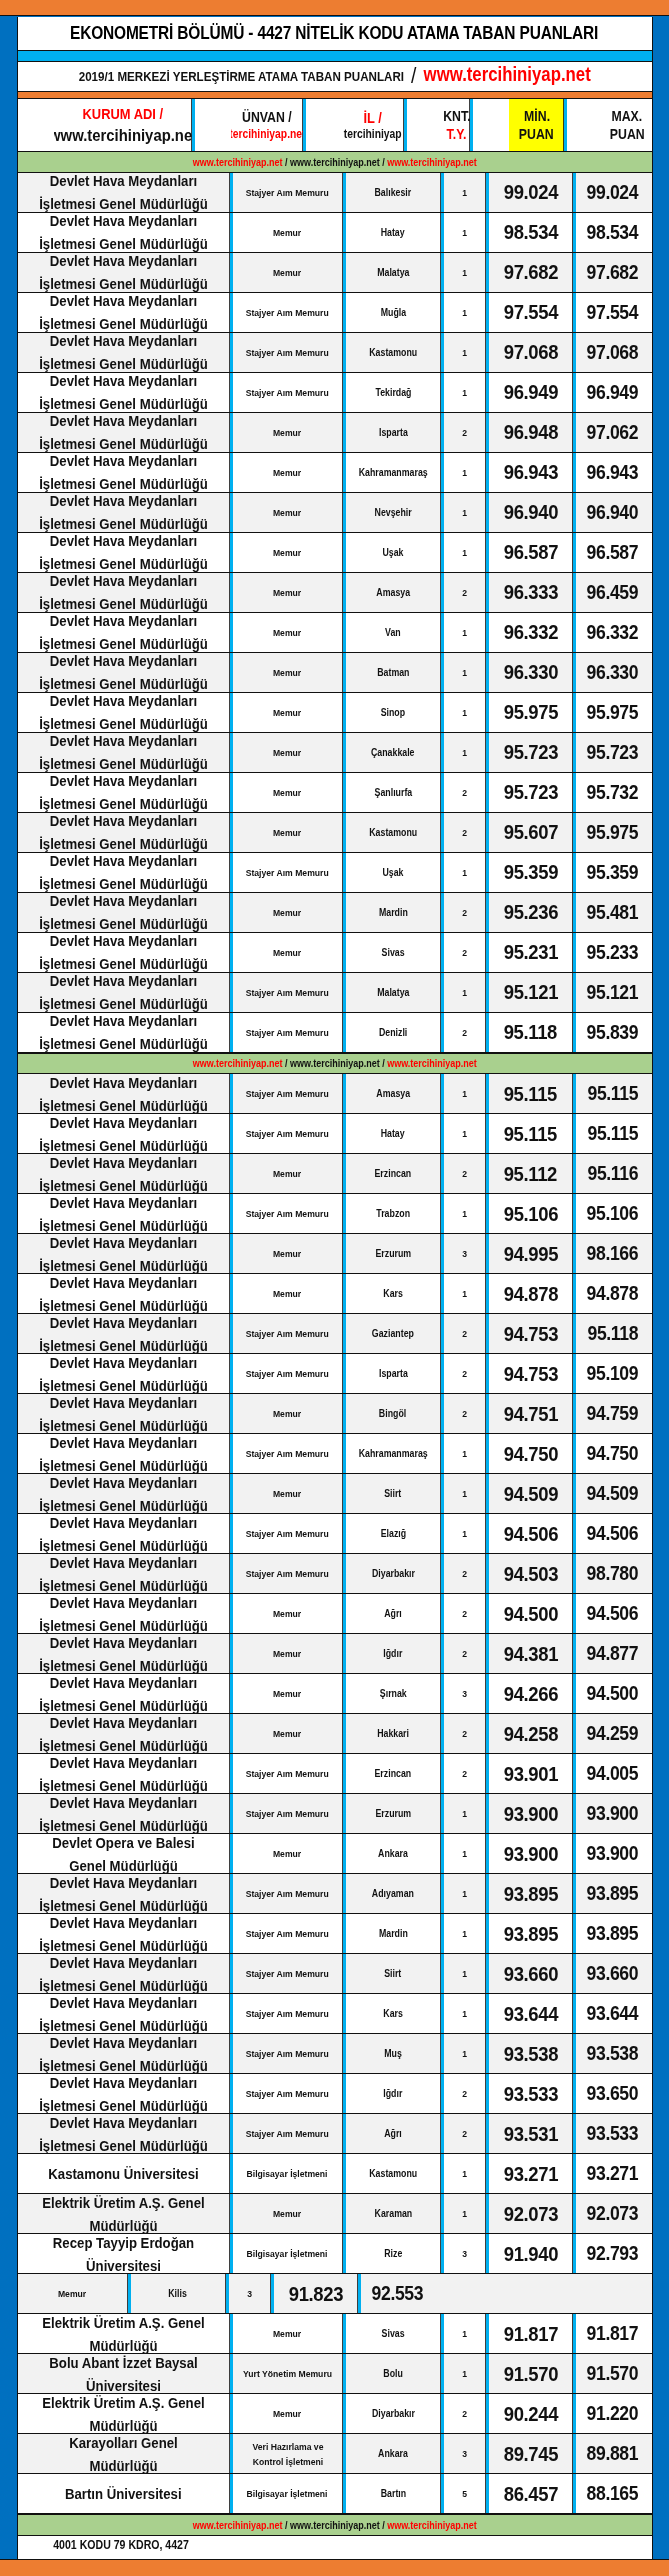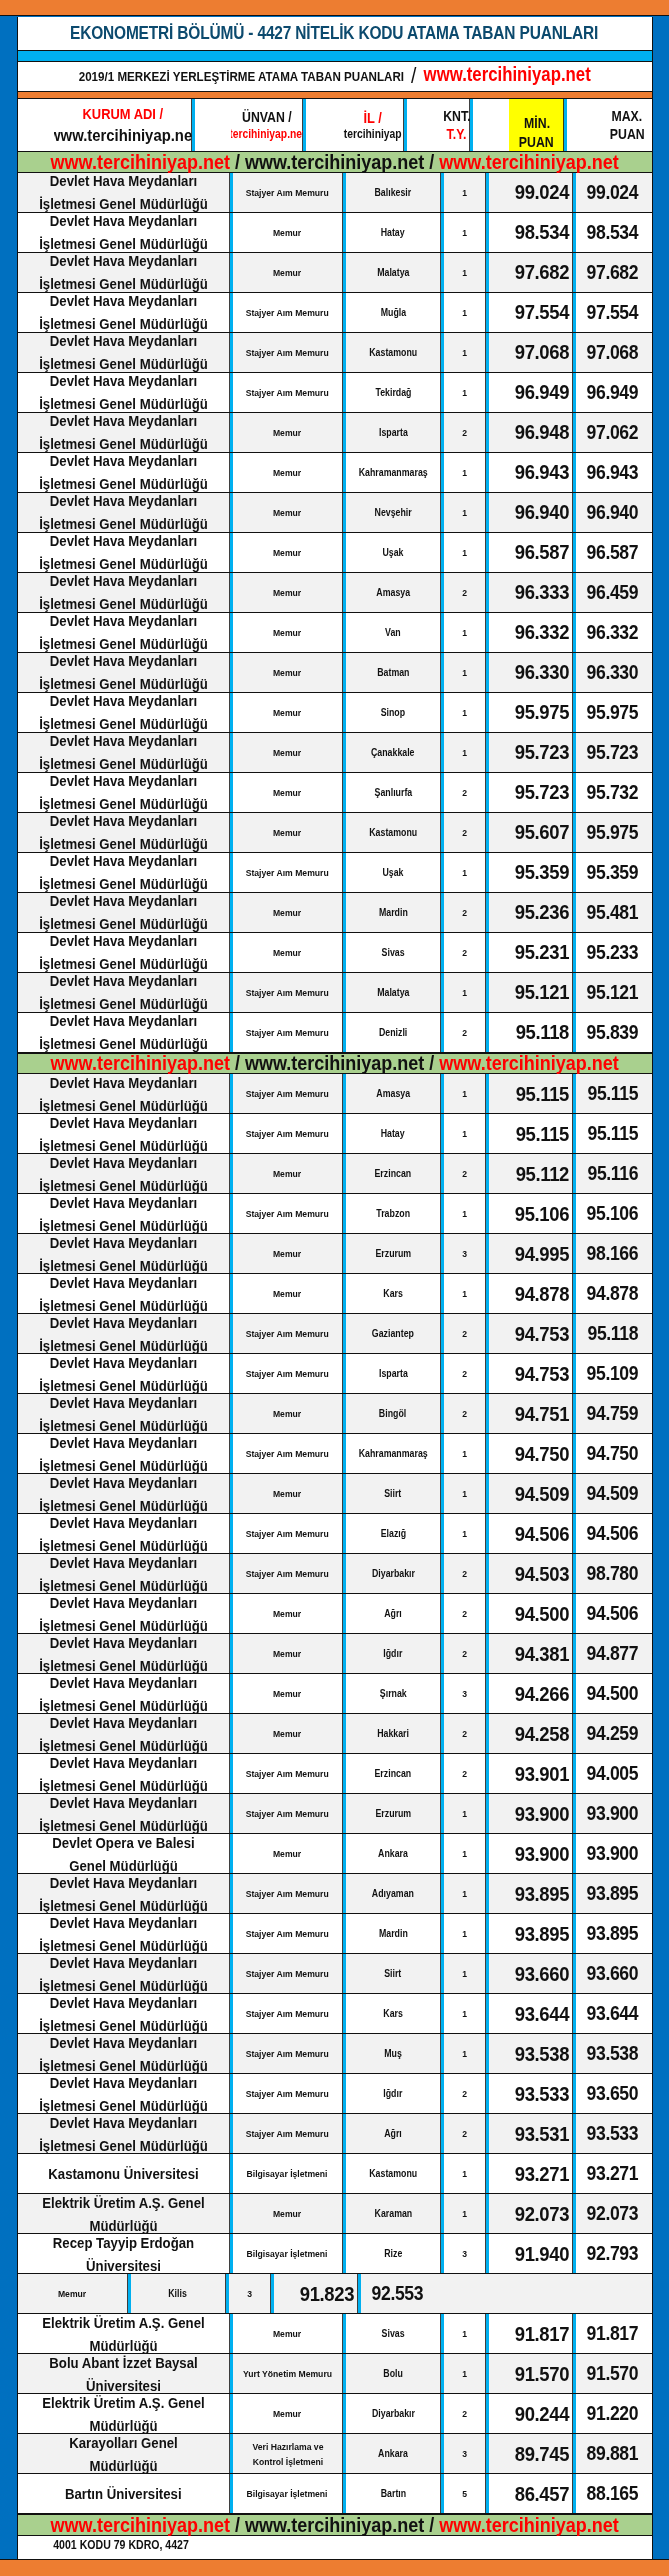--- a/index.html
+++ b/index.html
@@ -19,21 +19,21 @@
       position: absolute; left: 0; top: 2559px; width: 670px; height: 17.3px;
       background: #ed7d31; border-top: 1.5px solid #111;
     }
     .sheet {
       position: absolute; left: 16.5px; top: 16.5px; width: 636px;
       border-left: 1.5px solid #111; border-right: 1.5px solid #111;
       box-sizing: border-box;
     }
     .title {
       height: 33px; background: #fff; display: flex; align-items: center; justify-content: center;
-      font-weight: bold; font-size: 18px; color: #0c4a6e; letter-spacing: -0.2px;
+      font-weight: bold; font-size: 18px; color: #000000; letter-spacing: -0.2px;
       font-family: "Liberation Sans Narrow", "Liberation Sans", sans-serif;
       transform-origin: center;
     }
     .title span { display: inline-block; transform: scaleX(0.86); white-space: nowrap; }
     .band-cyan { height: 10.5px; background: #00b0f0; border-top: 1.5px solid #111; border-bottom: 1.5px solid #111; }
     .subtitle {
       height: 28.6px; background: #fff; display: flex; align-items: center; justify-content: center;
       font-weight: bold; font-size: 13.5px; color: #111; white-space: nowrap;
     }
     .subtitle .inner { display: inline-block; transform: scaleX(0.86); }
@@ -43,39 +43,39 @@
 
     .grid-row { display: flex; box-sizing: border-box; }
     .cell {
       display: flex; align-items: center; justify-content: center; text-align: center;
       box-sizing: border-box; font-weight: bold; color: #111; overflow: hidden;
     }
     .c-kurum { width: 215px; }
     .c-unvan { width: 113px; }
     .c-il { width: 98px; }
     .c-knt { width: 45px; }
-    .c-min { width: 87px; justify-content: flex-end; }
+    .c-min { width: 87px; }
     .c-max { width: 74px; }
     .sep { border-right: 3.8px solid #00b0f0; box-shadow: inset -0.8px 0 0 #111; position: relative; }
     .sep::after { content: ""; position: absolute; right: -4.5px; top: 0; bottom: 0; width: 0.8px; background: #111; }
 
     .header { height: 52px; background: #fff; }
     .header .cell { flex-direction: column; line-height: 1.3; font-size: 14.3px; margin-left: 36px; }
     .header .c-kurum .l1 { color: #ff0000; font-size: 15px; }
     .header .c-kurum .l2 { font-size: 17.3px; }
     .header .c-unvan .l2 { color: #ff0000; font-size: 12px; }
     .header .c-il .l1 { color: #ff0000; font-size: 15px; }
     .header .c-il .l2 { font-size: 12px; }
     .header .c-knt .l2 { color: #ff0000; }
     .header .c-min { background: #ffff00; }
     .header .narrow { display: inline-block; transform: scaleX(0.86); white-space: nowrap; }
 
     .banner {
       height: 19.5px; background: #a9d08e; border-top: 1.5px solid #111; border-bottom: 1.5px solid #111;
-      display: flex; align-items: center; justify-content: center; font-weight: bold; font-size: 20px; white-space: nowrap;
+      display: flex; align-items: center; justify-content: center; font-weight: bold; font-size: 10px; white-space: nowrap;
     }
     .banner .inner { display: inline-block; transform: scaleX(0.9); }
     .banner .red { color: #ff0000; }
     .banner .dark { color: #111; }
 
     .data-row { height: 40px; border-bottom: 1.1px solid #111; }
     .data-row.gray { background: #f2f2f2; }
     .data-row.white { background: #fff; }
     .data-row .c-kurum { font-size: 15px; line-height: 1.55; padding: 0 4.5px; }
     .data-row .c-unvan { font-size: 9.8px; line-height: 1.55; padding: 0 3px; }

